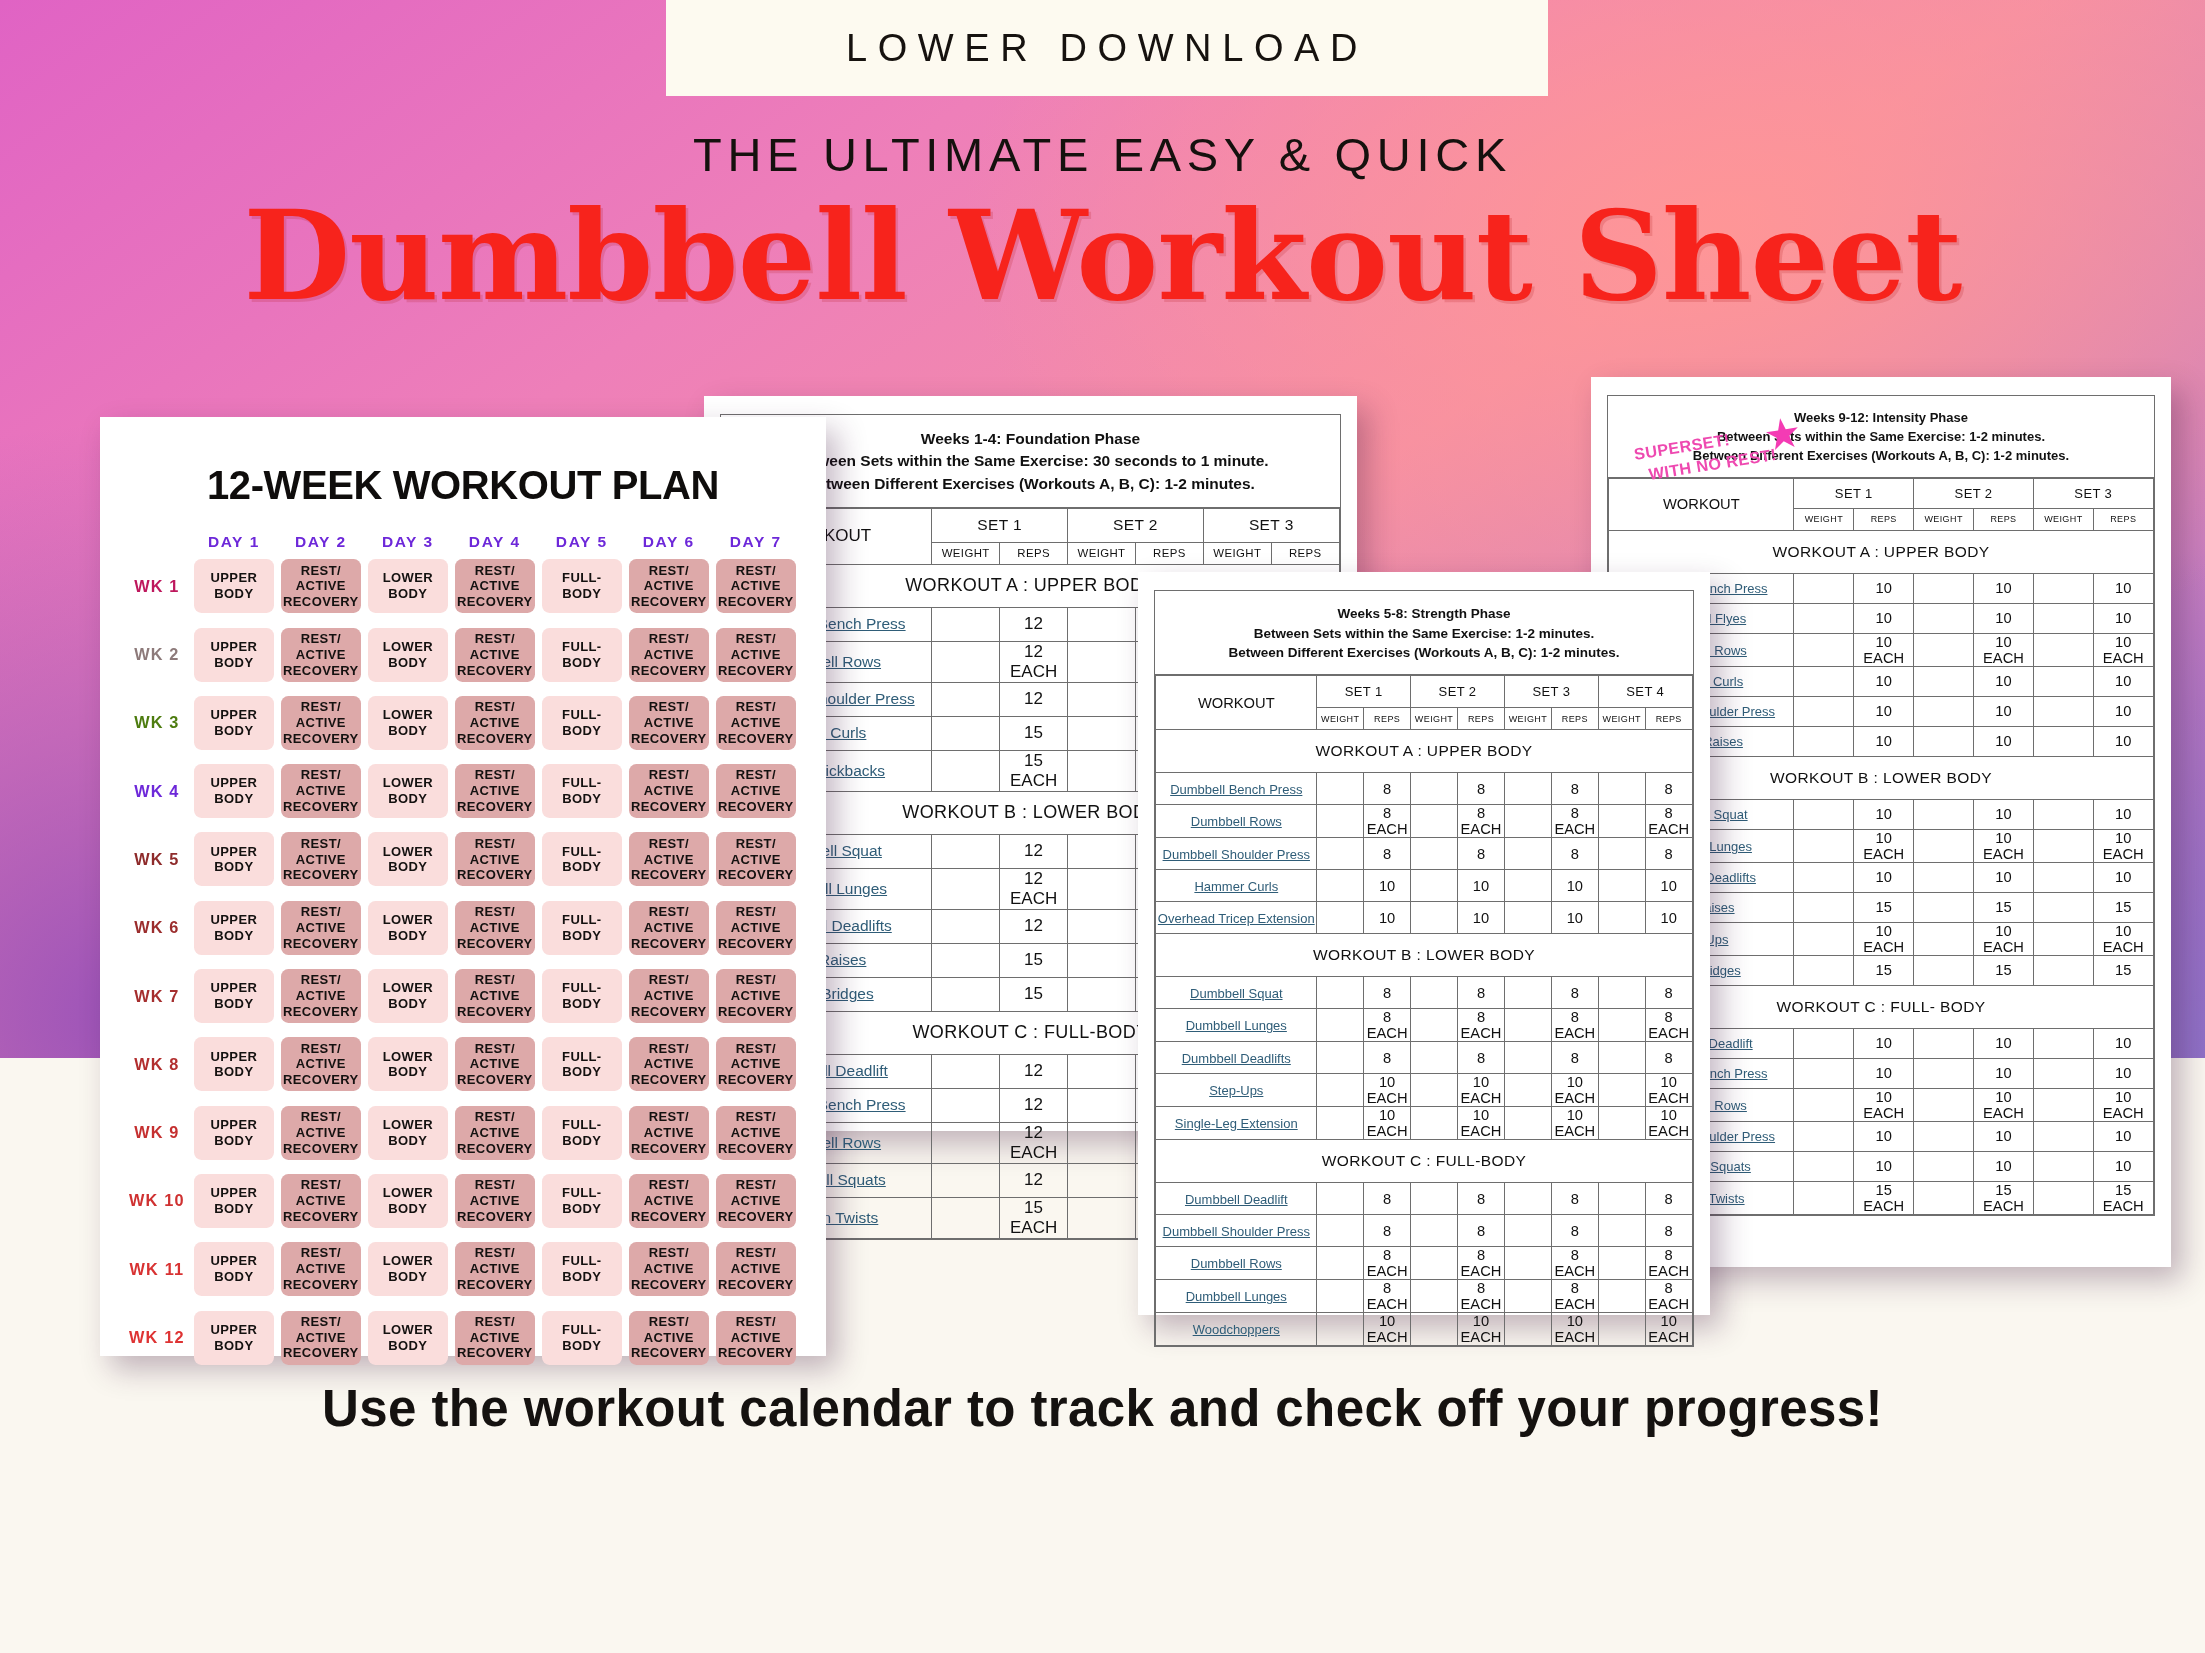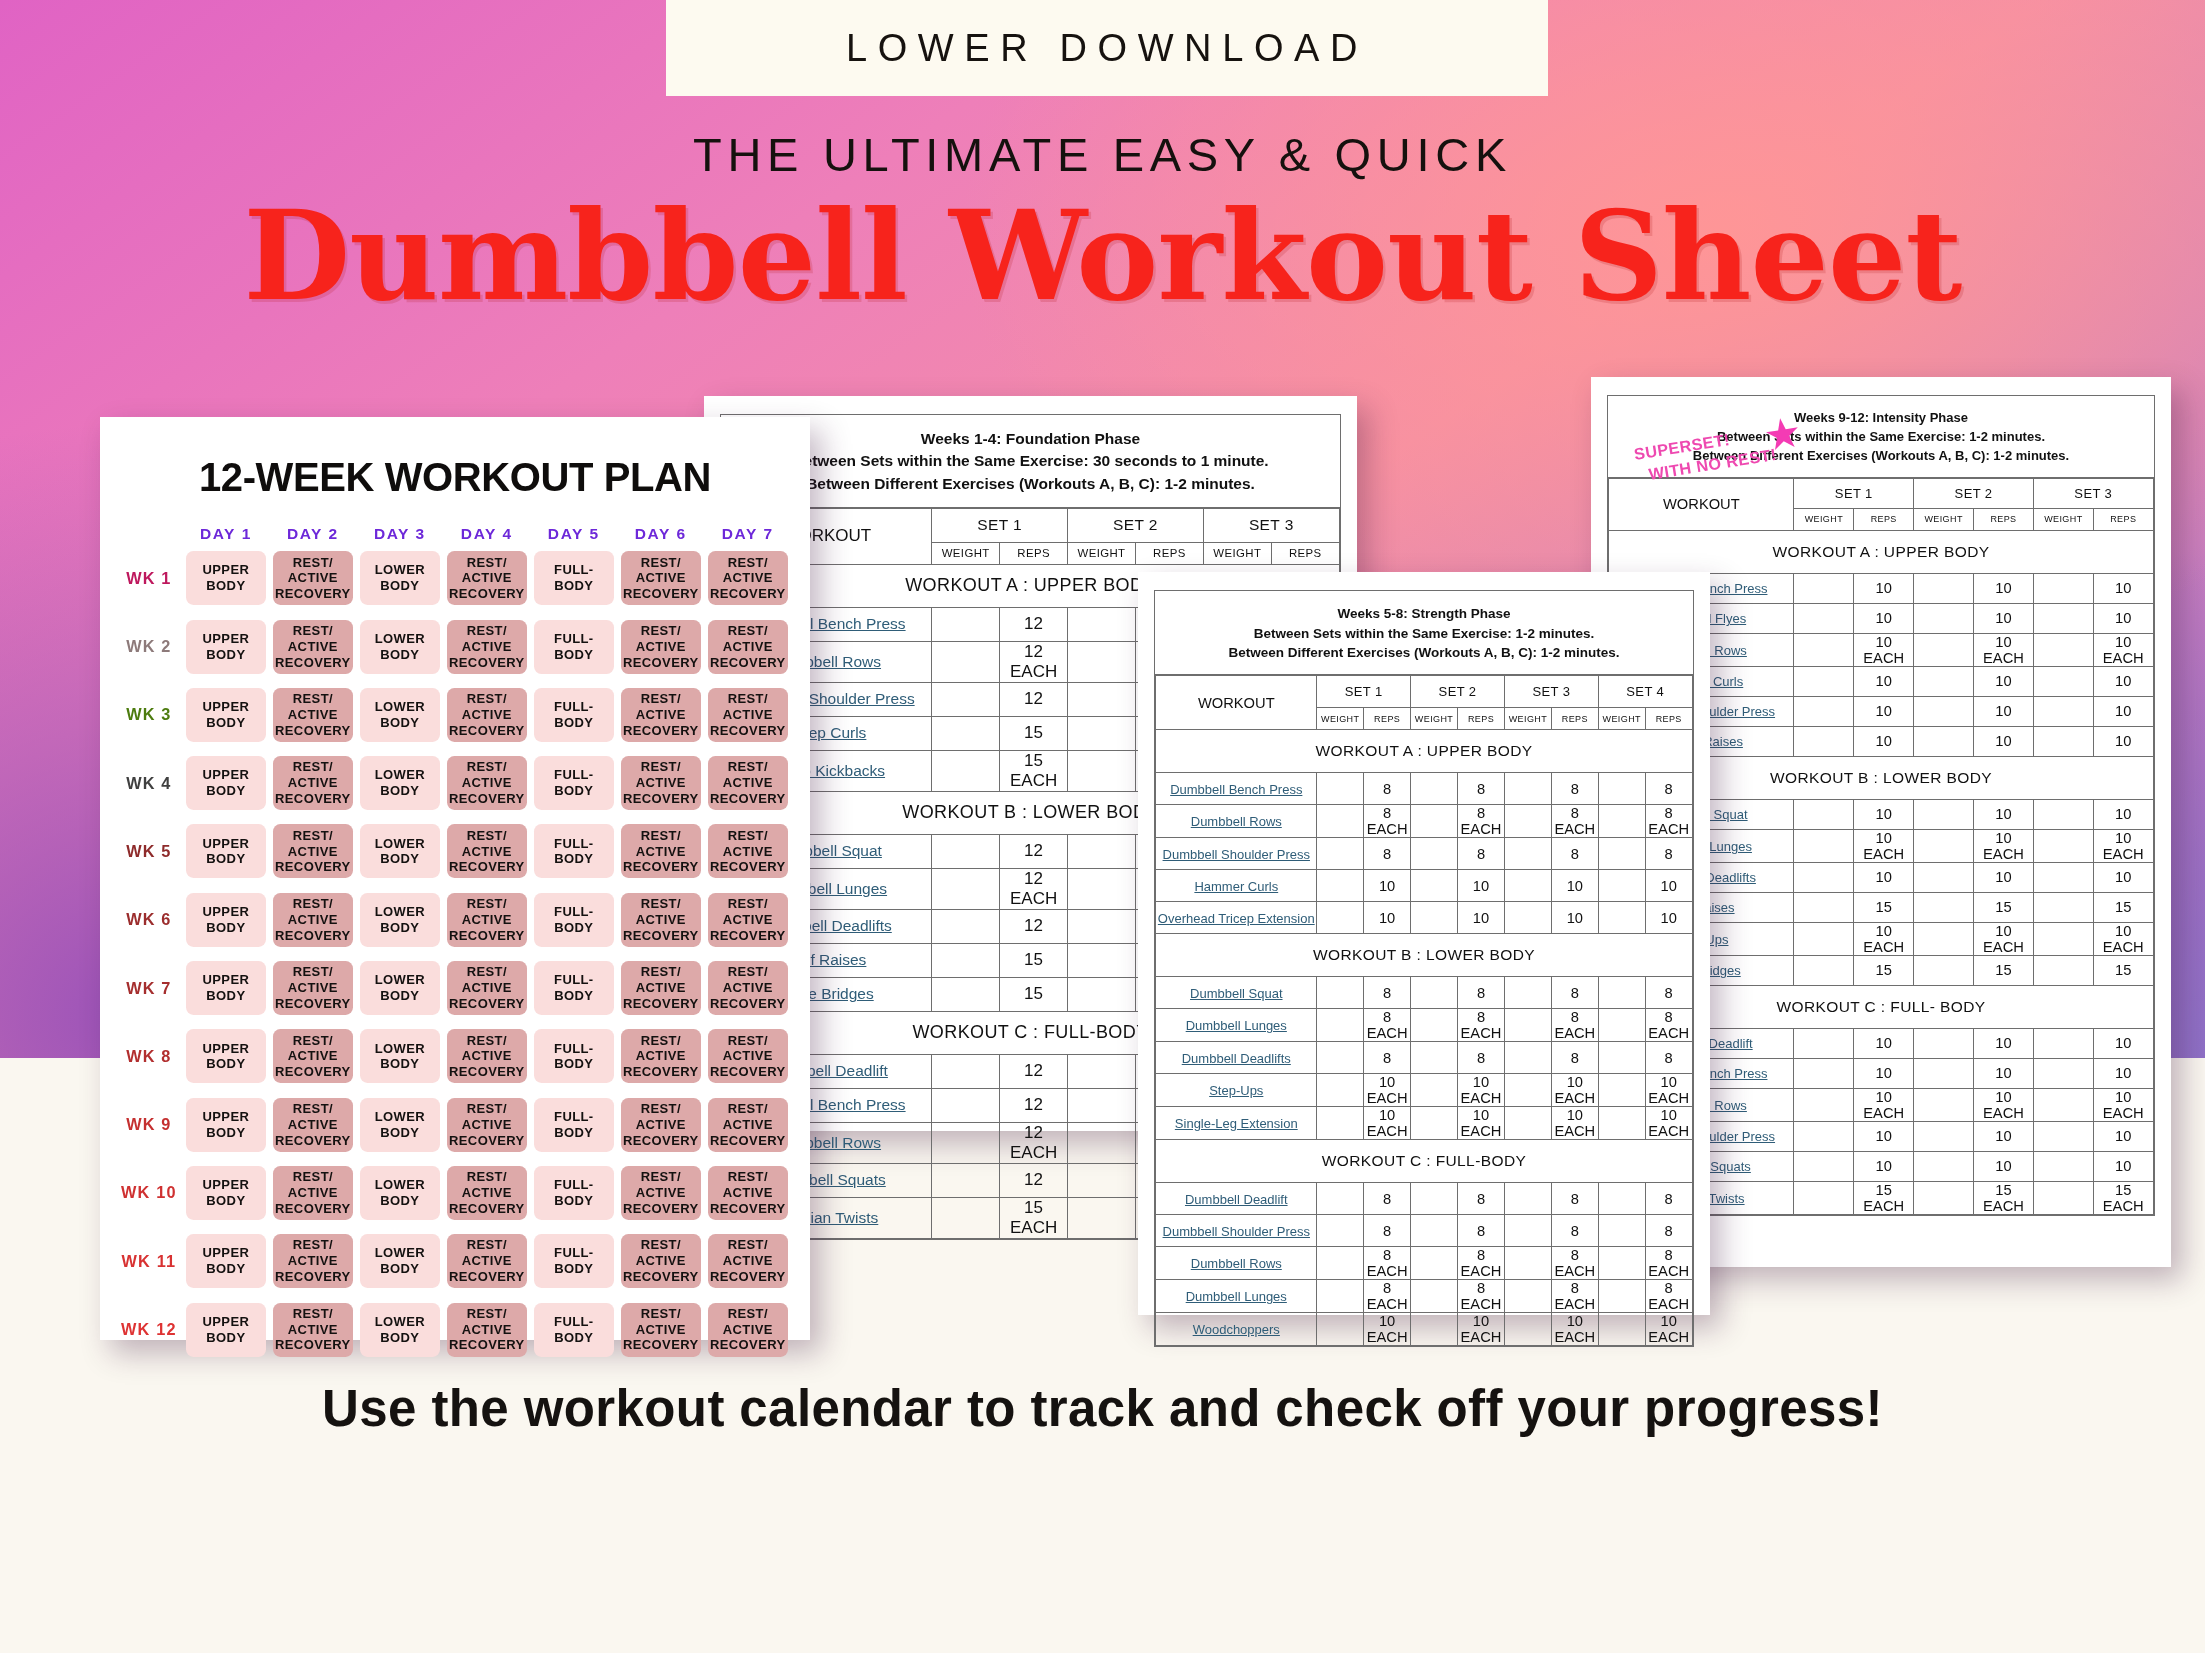--- a/index.html
+++ b/index.html
@@ -46,21 +46,21 @@
   #footer{
     position:absolute;left:0;top:1368px;width:2205px;text-align:center;color:#151210;
   }
   #footer .f1{font-size:51px;font-weight:700;letter-spacing:0.4px;}
   #footer .f2{font-size:51px;font-weight:700;letter-spacing:0.4px;margin-top:11.4px;}
 
   
   .sheet{position:absolute;background:#ffffff;box-shadow:11.4px 13px 28px rgba(60,20,60,.30);}
 
   
-  #sheet-calendar{left:100px;top:417px;width:702px;height:915px;padding:4px;}
+  #sheet-calendar{left:100px;top:417px;width:702px;height:915px;padding:12px;}
   #cal-title{
     text-align:center;font-size:40px;font-weight:800;color:#0f0d0c;
     letter-spacing:-0.4px;margin-top:34px;
   }
   #cal-grid{margin:24.5px 14.7px 0 11.4px;}
   .cal-headrow{display:flex;margin-left:67px;}
   .cal-headrow div{
     flex:1;text-align:center;font-size:15.5px;font-weight:700;color:#6d28d9;letter-spacing:1.6px;
   }
   .cal-row{display:flex;align-items:center;margin-top:3.3px;height:65px;}
@@ -189,21 +189,21 @@
             <div class="cal-cell light">UPPER<br>BODY</div>
             <div class="cal-cell dark">REST/<br>ACTIVE<br>RECOVERY</div>
             <div class="cal-cell light">LOWER<br>BODY</div>
             <div class="cal-cell dark">REST/<br>ACTIVE<br>RECOVERY</div>
             <div class="cal-cell light">FULL-<br>BODY</div>
             <div class="cal-cell dark">REST/<br>ACTIVE<br>RECOVERY</div>
             <div class="cal-cell dark">REST/<br>ACTIVE<br>RECOVERY</div>
           </div>
         </div>
         <div class="cal-row">
-          <div class="cal-wk" style="color: #404040;">WK 4</div>
+          <div class="cal-wk" style="color: #6d28d9;">WK 4</div>
           <div class="cal-cells">
             <div class="cal-cell light">UPPER<br>BODY</div>
             <div class="cal-cell dark">REST/<br>ACTIVE<br>RECOVERY</div>
             <div class="cal-cell light">LOWER<br>BODY</div>
             <div class="cal-cell dark">REST/<br>ACTIVE<br>RECOVERY</div>
             <div class="cal-cell light">FULL-<br>BODY</div>
             <div class="cal-cell dark">REST/<br>ACTIVE<br>RECOVERY</div>
             <div class="cal-cell dark">REST/<br>ACTIVE<br>RECOVERY</div>
           </div>
         </div>

